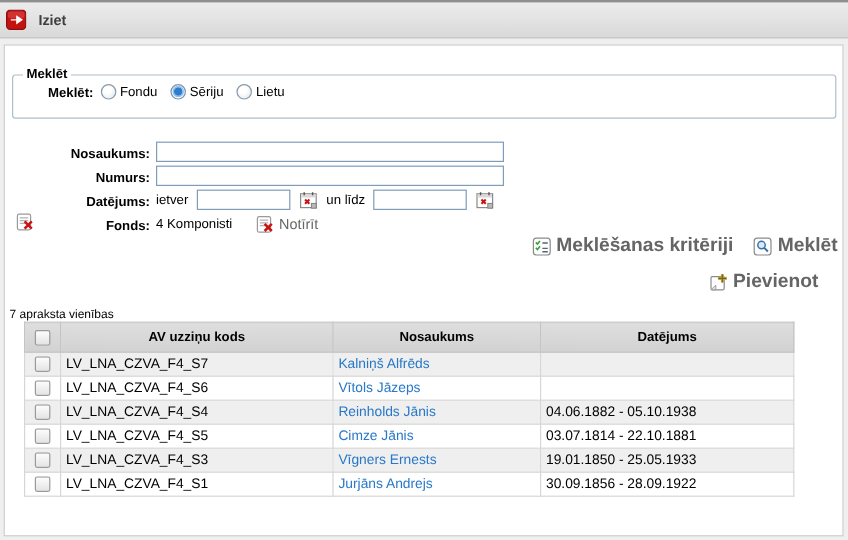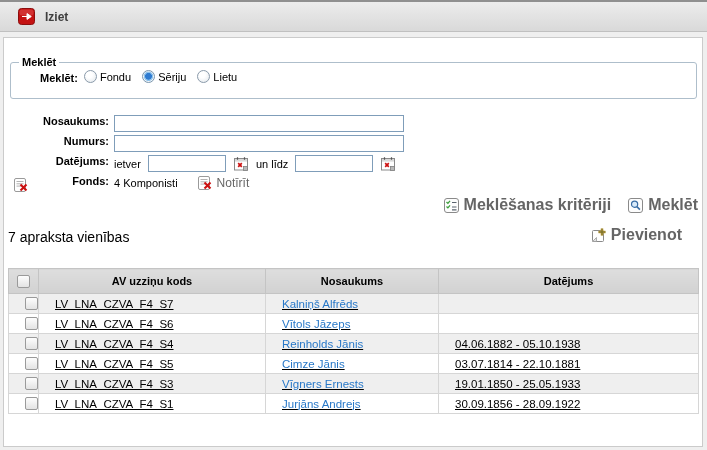--- a/index.html
+++ b/index.html
@@ -10,21 +10,21 @@
     font-size:11px; color:#000;
     position:relative;
   }
 
   
   .topbar {
     position:absolute; top:0; left:0; right:0; height:32px;
     background:linear-gradient(#ececec,#d9d9d9);
     border-top:2px solid #8f8f8f;
     border-bottom:1px solid #c0c0c0;
-    display:flex; align-items:center; padding-left:18px;
+    display:flex; align-items:center; padding-left:5px;
   }
   .exit-btn { display:flex; align-items:center; gap:10px; cursor:pointer; }
   .exit-label { font-size:12px; font-weight:bold; color:#3f3f3f; }
 
   
   .panel {
     position:absolute; left:3px; top:37px; width:700px; height:410px;
     background:#fff; border:1px solid #cbcbcb;
   }
 
@@ -44,55 +44,55 @@
     background:radial-gradient(circle at 40% 35%, #ffffff 30%, #dfe5ea);
     cursor:pointer;
   }
   input[type="radio"]:checked{
     background:radial-gradient(circle at 50% 48%, #2f7bd0 0 3.1px, #8fc3ec 3.6px 4.4px, #eef4f9 5px);
     border-color:#7b96ad;
   }
 
   
   .form-area { position:absolute; left:0; top:77px; width:100%; }
-  .frow { display:flex; align-items:flex-start; height:20px; }
+  .frow { display:flex; align-items:flex-end; height:20px;padding-left:16px; }
   .flabel { width:110px; text-align:right; font-weight:bold; padding-right:5px; }
   .fval { display:flex; align-items:center; gap:7px; }
   .text-input {
     width:290px; height:17px; border:1px solid #7f9db9;
     font-family:"Liberation Sans", sans-serif; font-size:11px; padding:1px 3px; background:#fff;
   }
   .date-input { width:78px; }
   .fund-value { margin-right:12px; }
   .clear-btn { display:inline-flex; align-items:center; gap:3px; cursor:pointer; }
   .clear-label { font-weight:normal; font-size:12px; color:#666; }
 
   .left-clear-btn { position:absolute; left:9px; top:139px; cursor:pointer; }
 
   
   .actions-row1 { position:absolute; right:4px; top:158px; display:flex; gap:16px; }
   .actions-row2 { position:absolute; right:20px; top:188px;text-decoration:underline; }
   .action-btn { display:inline-flex; align-items:center; gap:4px; cursor:pointer;
                 color:#656565; font-weight:bold; font-size:16px; }
 
-  .count-text { position:absolute; left:4px; top:191px; font-size:14px; }
+  .count-text { position:absolute; left:4px; top:219px; font-size:10px; }
 
   
   .results-table {
-    position:absolute; left:4px; top:230px; width:691px;
+    position:absolute; left:16px; top:230px; width:642px;
     border-collapse:collapse; table-layout:fixed;
   }
   .results-table th {
     background:linear-gradient(#dedede,#d2d2d2);
     border:1px solid #c4c4c4;
     font-size:11px; font-weight:bold; height:25px; text-align:center;
   }
   .results-table td {
-    border:1px solid #d6d6d6; font-size:11.5px; height:20px; padding:1px 16px;
-    overflow:hidden; white-space:nowrap;text-decoration:underline;
+    border:1px solid #d6d6d6; font-size:11.5px; height:20px; padding:1px 4px;
+    overflow:hidden; white-space:nowrap;
   }
   .results-table tbody tr:nth-child(odd) td { background:#efefef; }
   .results-table tbody tr:nth-child(even) td { background:#ffffff; }
   .col-cb { width:30px; } .col-code { width:227px; } .col-name { width:173px; }
   .cb-cell { text-align:center; }
   input[type="checkbox"]{
     appearance:none; -webkit-appearance:none;
     width:13px; height:13px; border:1px solid #9a9a9a; border-radius:2px;
     background:linear-gradient(#fdfdfd,#e3e3e3); vertical-align:middle; cursor:pointer;
   }

